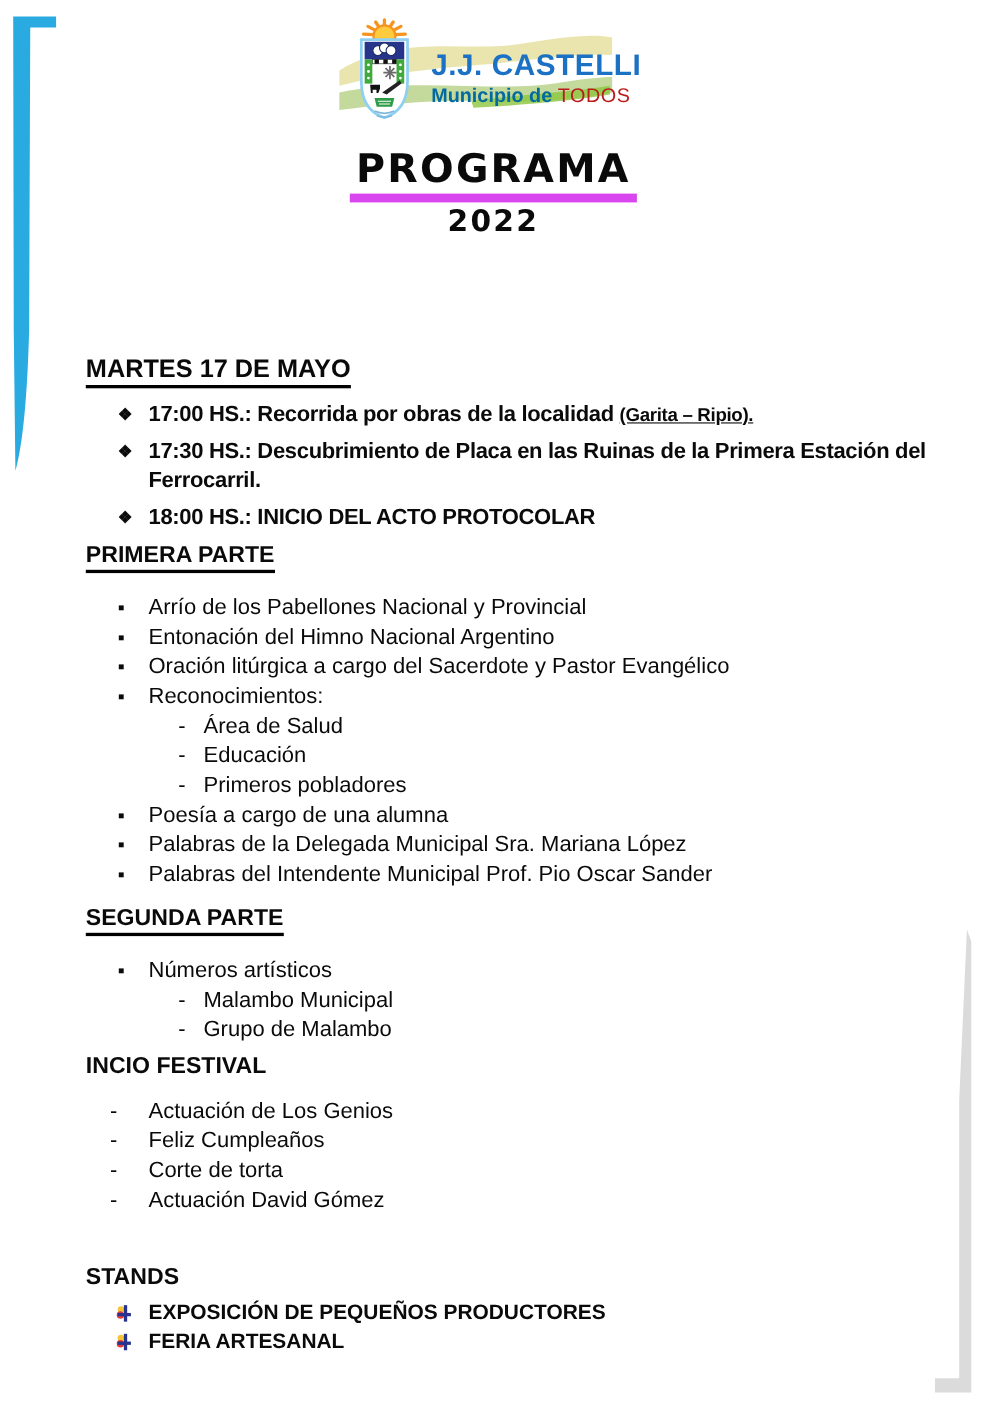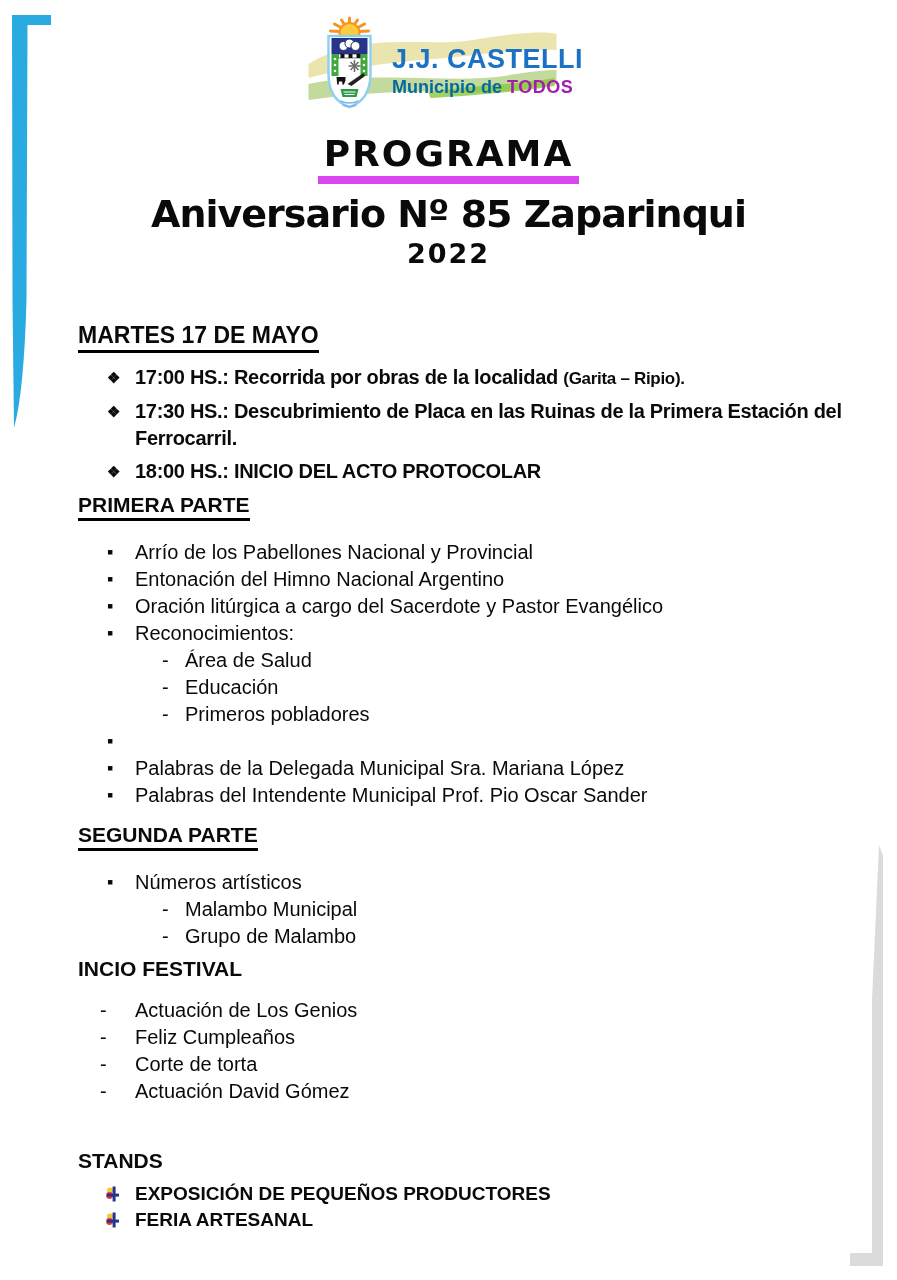--- a/index.html
+++ b/index.html
@@ -13,21 +13,21 @@
 
   
   .logo-row { position:absolute; top:14px; left:50%; transform:translateX(-50%); margin-left:2px;
               display:flex; align-items:center; gap:12px; height:100px; }
   .swoosh { position:absolute; left:-18px; top:4px; z-index:0; }
   .crest { position:relative; z-index:1; }
   .logo-text { position:relative; z-index:1; padding-top:14px; }
   .logo-title { font-size:27px; font-weight:bold; letter-spacing:.5px; color:#1B72C4; }
   .logo-sub { font-size:18px; margin-top:2px; }
   .logo-sub .prefix { color:#0369a1; font-weight:bold; }
-  .logo-sub .todos { color:#a21caf; font-weight:bold; letter-spacing:.5px; }
+  .logo-sub .todos { color:#b91c1c; font-weight:normal; letter-spacing:.5px; }
 
   
   .title-block { position:absolute; top:134px; left:0; width:100%; text-align:center; }
   .title-block h1 { display:inline-block; font-family:"DejaVu Sans", sans-serif; font-size:36px; font-weight:bold;
                     letter-spacing:2px; border-bottom:8px solid #d946ef; padding:0 6px 2px; line-height:1.1; }
   .title-block h2 { font-family:"DejaVu Sans", sans-serif; font-size:38px; font-weight:bold;
                     letter-spacing:-1px; margin-top:9px; line-height:1.15; }
   .year { font-family:"DejaVu Sans", sans-serif; font-size:27px; font-weight:bold; letter-spacing:2px; margin-top:2px; }
 
   
@@ -43,21 +43,21 @@
   #martes .sec-h { font-size:23px; line-height:27px; }
   #primera .sec-h, #segunda .sec-h, #festival .sec-h, #stands .sec-h { font-size:21px; line-height:25px; }
 
   ul { list-style:none; }
   li { display:flex; align-items:flex-start; }
   .b { flex:0 0 28px; }
 
   .diamond-list { margin-top:11px; padding-left:29px; font-weight:bold; font-size:20px; letter-spacing:-.3px; }
   .diamond-list li { line-height:27px; margin-bottom:6px; }
   .diamond-list .b { font-size:15px; }
-  .note { font-size:17px; }
+  .note { font-size:17px;text-decoration:underline; }
 
   .sq-list { padding-left:29px; font-size:20px; }
   .sq-list.gap { margin-top:18px; }
   .sq-list li { line-height:27px; }
   .sq-list .b { font-size:18px; }
 
   .dash-sub { padding-left:84px; font-size:20px; }
   .dash-sub li { line-height:27px; }
   .dash-sub .b { flex:0 0 23px; }
 
@@ -138,21 +138,20 @@
       <div class="logo-title">J.J. CASTELLI</div>
       <div class="logo-sub">
         <span class="prefix">Municipio de</span>
         <span class="todos">TODOS</span>
       </div>
     </div>
   </header>
 
   <div class="title-block">
     <h1>PROGRAMA</h1>
-    <h2>Aniversario Nº 85 Zaparinqui</h2>
     <div class="year">2022</div>
   </div>
 
   <section id="martes">
     <h3 class="sec-h u">MARTES 17 DE MAYO</h3>
     <ul class="diamond-list">
       <li>
         <span class="b">❖</span>
         <span class="t"><span>17:00 HS.: Recorrida por obras de la localidad </span><span class="note">(Garita – Ripio).</span></span>
       </li>
@@ -197,20 +196,21 @@
           <span>Educación</span>
         </li>
       <li>
           <span class="b">-</span>
           <span>Primeros pobladores</span>
         </li>
     </ul>
     <ul class="sq-list">
       <li>
           <span class="b">▪</span>
+          <span>Poesía a cargo de una alumna</span>
         </li>
       <li>
           <span class="b">▪</span>
           <span>Palabras de la Delegada Municipal Sra. Mariana López</span>
         </li>
       <li>
           <span class="b">▪</span>
           <span>Palabras del Intendente Municipal Prof. Pio Oscar Sander</span>
         </li>
     </ul>

